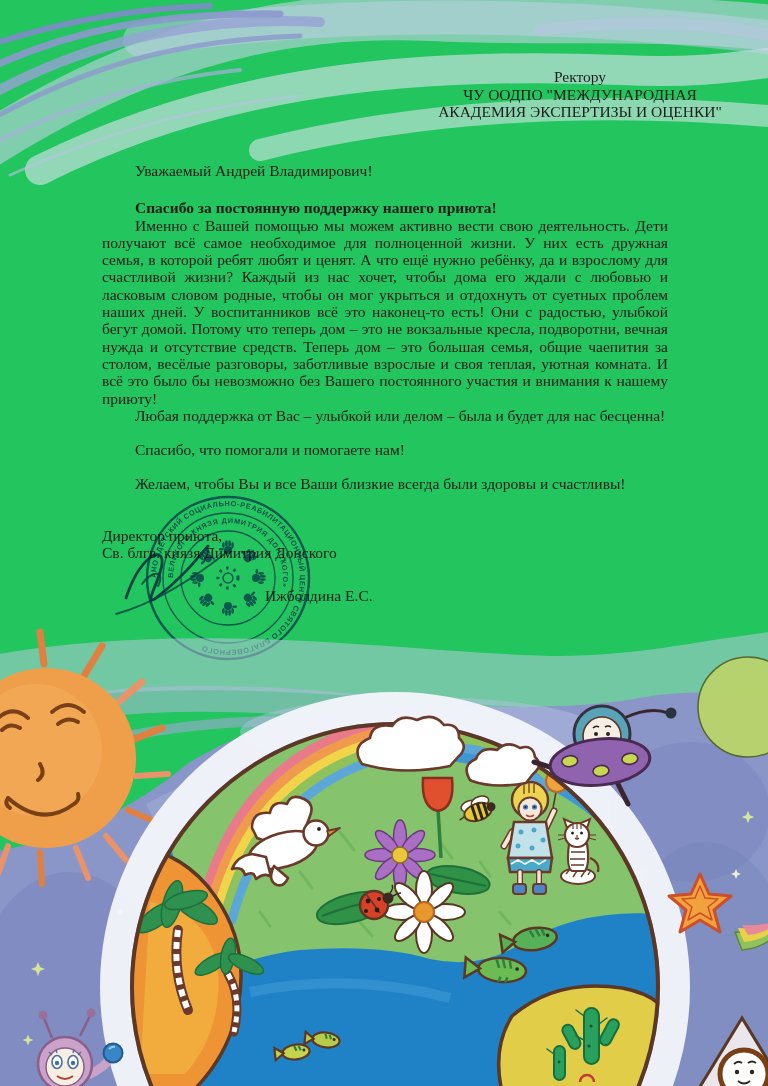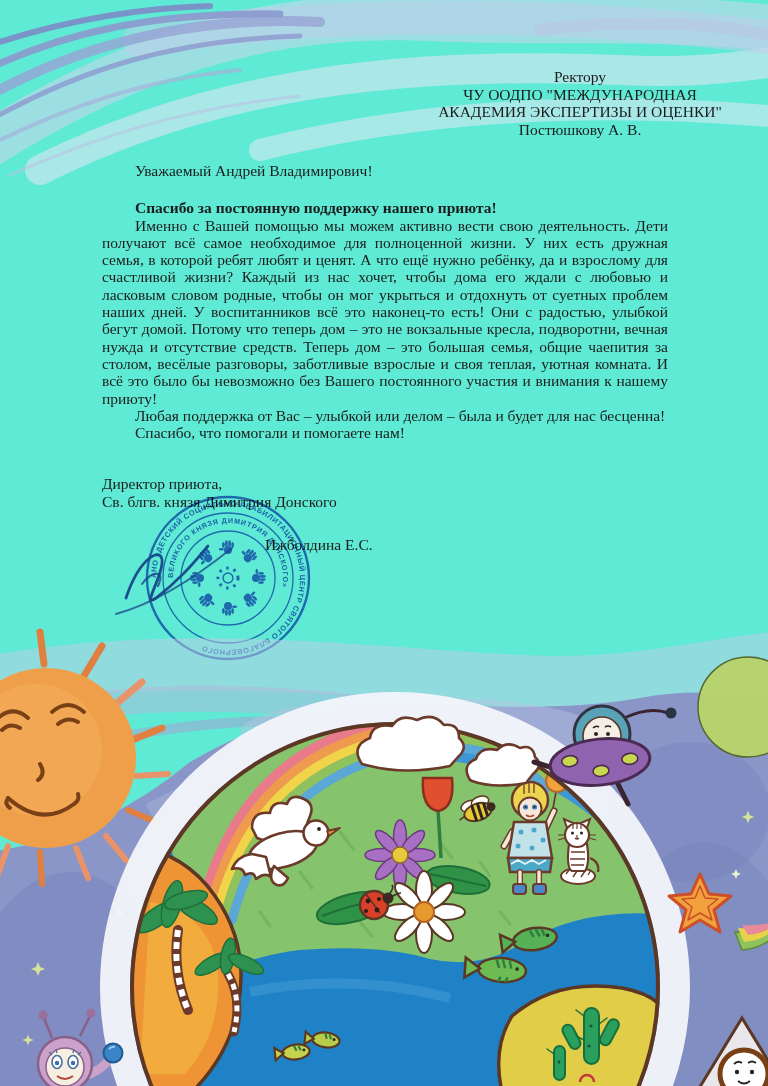--- a/index.html
+++ b/index.html
@@ -1,26 +1,26 @@
 <!DOCTYPE html>
 <html><head>
 <meta charset="utf-8">
 <style>
   html,body{margin:0;padding:0;background:#9a9a9a;}
-  .page{position:relative;width:768px;height:1086px;background:#5eead4;overflow:hidden;
+  .page{position:relative;width:768px;height:1086px;background:#22c55e;overflow:hidden;
         font-family:"Liberation Serif", serif;color:#1c1c1c;}
   svg{display:block;}
   .wash-top{position:absolute;left:0;top:0;pointer-events:none;}
   .address{position:absolute;left:430px;top:68px;width:300px;text-align:center;
            font-size:15.5px;line-height:17.5px;white-space:nowrap;}
   .letter{position:absolute;left:102px;top:162px;width:566px;font-size:15.5px;line-height:17.3px;
           text-align:justify;}
   .letter .ind{text-indent:33px;font-family:Liberation Serif, serif;}
   .letter .head{font-weight:bold;margin-top:20px;}
-  .letter .gap17{}
+  .letter .gap17{margin-top:17px;}
   .letter .gap34{margin-top:34px;}
   .sig-name{margin-top:26px;margin-left:163px;text-align:left;}
   .sig-block{text-align:left;}
   .stamp{position:absolute;left:112px;top:486px;mix-blend-mode:multiply;opacity:.93;}
   .artwork{position:absolute;left:0;top:612px;}
 </style>
 </head>
 <body>
 
 <div class="page">
@@ -38,29 +38,29 @@
       <path d="M 10 175 C 90 140 180 108 300 96" stroke="#b9c3e4" stroke-width="3" opacity="0.6"></path>
       <path d="M 260 150 C 420 110 600 100 790 118" stroke="#e2e8f6" stroke-width="22" opacity="0.55"></path>
       <path d="M 540 30 C 640 18 720 22 790 40" stroke="#b9c3e4" stroke-width="12" opacity="0.5"></path>
     </g>
   </svg>
 
   <div class="address">
     <div>Ректору</div>
     <div>ЧУ ООДПО "МЕЖДУНАРОДНАЯ</div>
     <div>АКАДЕМИЯ ЭКСПЕРТИЗЫ И ОЦЕНКИ"</div>
-    <div>Постюшкову А. В.</div>
   </div>
 
   <div class="letter">
     <div class="ind">Уважаемый Андрей Владимирович!</div>
     <div class="ind head">Спасибо за постоянную поддержку нашего приюта!</div>
     <div class="ind">Именно с Вашей помощью мы можем активно вести свою деятельность. Дети получают всё самое необходимое для полноценной жизни. У них есть дружная семья, в которой ребят любят и ценят. А что ещё нужно ребёнку, да и взрослому для счастливой жизни? Каждый из нас хочет, чтобы дома его ждали с любовью и ласковым словом родные, чтобы он мог укрыться и отдохнуть от суетных проблем наших дней. У воспитанников всё это наконец-то есть! Они с радостью, улыбкой бегут домой. Потому что теперь дом – это не вокзальные кресла, подворотни, вечная нужда и отсутствие средств. Теперь дом – это большая семья, общие чаепития за столом, весёлые разговоры, заботливые взрослые и своя теплая, уютная комната. И всё это было бы невозможно без Вашего постоянного участия и внимания к нашему приюту!</div>
     <div class="ind">Любая поддержка от Вас – улыбкой или делом – была и будет для нас бесценна!</div>
     <div class="ind gap17">Спасибо, что помогали и помогаете нам!</div>
+    <div class="ind gap17">Желаем, чтобы Вы и все Ваши близкие всегда были здоровы и счастливы!</div>
     <div class="gap34 sig-block">Директор приюта,</div>
     <div class="sig-block">Св. блгв. князя Димитрия Донского</div>
     <div class="sig-name">Ижболдина Е.С.</div>
   </div>
 
   <svg class="stamp" width="230" height="210" viewBox="0 0 230 210">
     <defs>
       <path id="tp-outer" d="M 116 92 m -72 0 a 72 72 0 1 1 144 0 a 72 72 0 1 1 -144 0"></path>
       <path id="tp-inner" d="M 116 92 m -55 0 a 55 55 0 1 1 110 0 a 55 55 0 1 1 -110 0"></path>
       <g id="hnd" fill="#4468cc">

